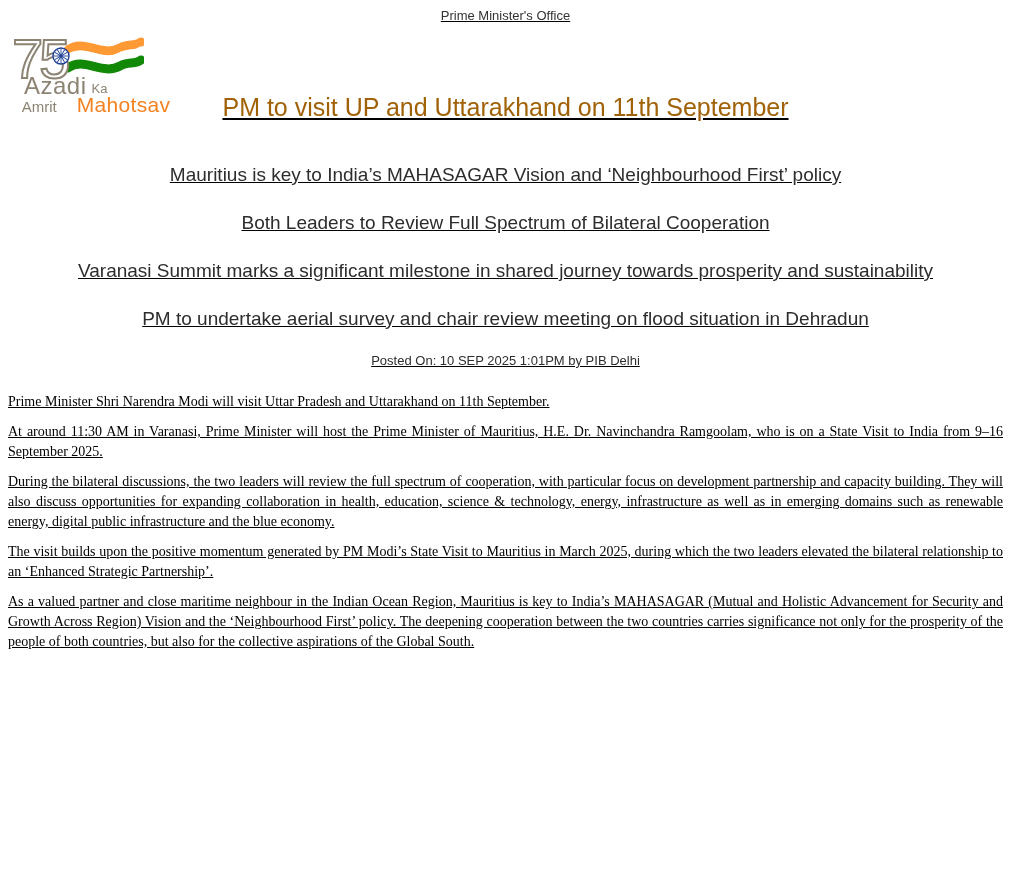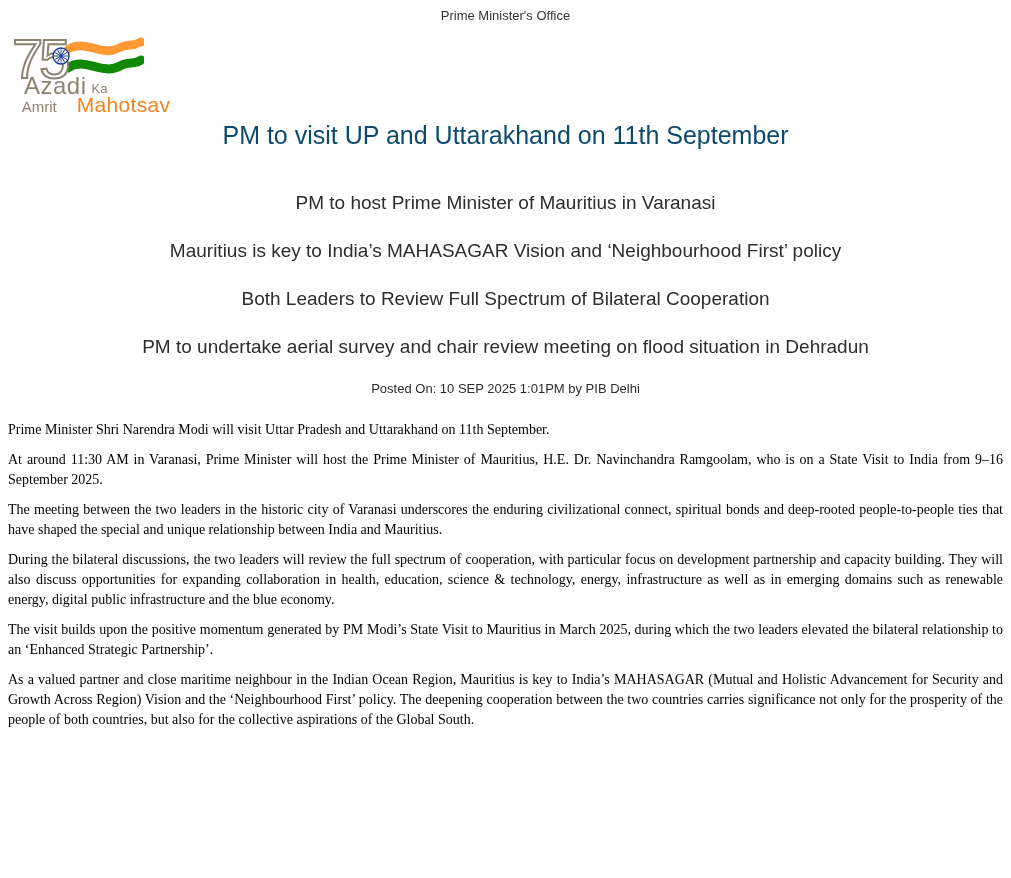--- a/index.html
+++ b/index.html
@@ -5,20 +5,21 @@
 <style>
   * { box-sizing: border-box; }
   html, body { margin: 0; padding: 0; background: #ffffff; }
   .page {
     position: relative;
     width: 1011px;
     height: 878px;
     overflow: hidden;
     background: #ffffff;
     font-family: "Liberation Serif", serif;
+    text-decoration: underline;
   }
   .top-office {
     padding-top: 8px;
     text-align: center;
     font-family: "Liberation Sans", sans-serif;
     font-size: 13px;
     line-height: 16px;
     color: #333333;
   }
   
@@ -44,27 +45,27 @@
     padding-left: 4px;
     display: flex;
     align-items: flex-end;
     font-family: "Liberation Sans", sans-serif;
     justify-content: center;
   }
   .logo-amrit { font-size: 15px; line-height: 17px; color: #8d8373; }
   .logo-mahotsav { font-size: 21px; line-height: 21px; margin-left: 20px; color: #f58220; letter-spacing: 0.3px; }
   
   .title {
-    margin: 96px 30px 0;
+    margin: 68px 30px 0;
     text-align: center;
     font-family: "Liberation Sans", sans-serif;
     font-weight: 400;
     font-size: 25px;
     line-height: 30px;
-    color: #0c4a6e;
+    color: #a16207;
   }
   .subtitles .subtitle {
     margin: 25px 10px 0;
     text-align: center;
     font-family: "Liberation Sans", sans-serif;
     font-weight: 400;
     font-size: 19px;
     line-height: 23px;
     color: #2d2d2d;
   }
@@ -122,30 +123,29 @@
     </div>
     <div class="logo-line2">
       <span class="logo-amrit">Amrit</span>
       <span class="logo-mahotsav">Mahotsav</span>
     </div>
   </div>
 
   <h1 class="title">PM to visit UP and Uttarakhand on 11th September</h1>
 
   <div class="subtitles">
-    <h2 class="subtitle">PM to host Prime Minister of Mauritius in Varanasi</h2>
     <h2 class="subtitle">Mauritius is key to India’s MAHASAGAR Vision and ‘Neighbourhood First’ policy</h2>
     <h2 class="subtitle">Both Leaders to Review Full Spectrum of Bilateral Cooperation</h2>
+    <h2 class="subtitle">Varanasi Summit marks a significant milestone in shared journey towards prosperity and sustainability</h2>
     <h2 class="subtitle">PM to undertake aerial survey and chair review meeting on flood situation in Dehradun</h2>
   </div>
 
   <div class="posted">Posted On: 10 SEP 2025 1:01PM by PIB Delhi</div>
 
   <div class="body-text">
     <p>Prime Minister Shri Narendra Modi will visit Uttar Pradesh and Uttarakhand on 11th September.</p>
     <p>At around 11:30 AM in Varanasi, Prime Minister will host the Prime Minister of Mauritius, H.E. Dr. Navinchandra Ramgoolam, who is on a State Visit to India from 9–16 September 2025.</p>
-    <p>The meeting between the two leaders in the historic city of Varanasi underscores the enduring civilizational connect, spiritual bonds and deep-rooted people-to-people ties that have shaped the special and unique relationship between India and Mauritius.</p>
     <p>During the bilateral discussions, the two leaders will review the full spectrum of cooperation, with particular focus on development partnership and capacity building. They will also discuss opportunities for expanding collaboration in health, education, science &amp; technology, energy, infrastructure as well as in emerging domains such as renewable energy, digital public infrastructure and the blue economy.</p>
     <p>The visit builds upon the positive momentum generated by PM Modi’s State Visit to Mauritius in March 2025, during which the two leaders elevated the bilateral relationship to an ‘Enhanced Strategic Partnership’.</p>
     <p>As a valued partner and close maritime neighbour in the Indian Ocean Region, Mauritius is key to India’s MAHASAGAR (Mutual and Holistic Advancement for Security and Growth Across Region) Vision and the ‘Neighbourhood First’ policy. The deepening cooperation between the two countries carries significance not only for the prosperity of the people of both countries, but also for the collective aspirations of the Global South.</p>
   </div>
 
 </div>
 
 </body></html>

